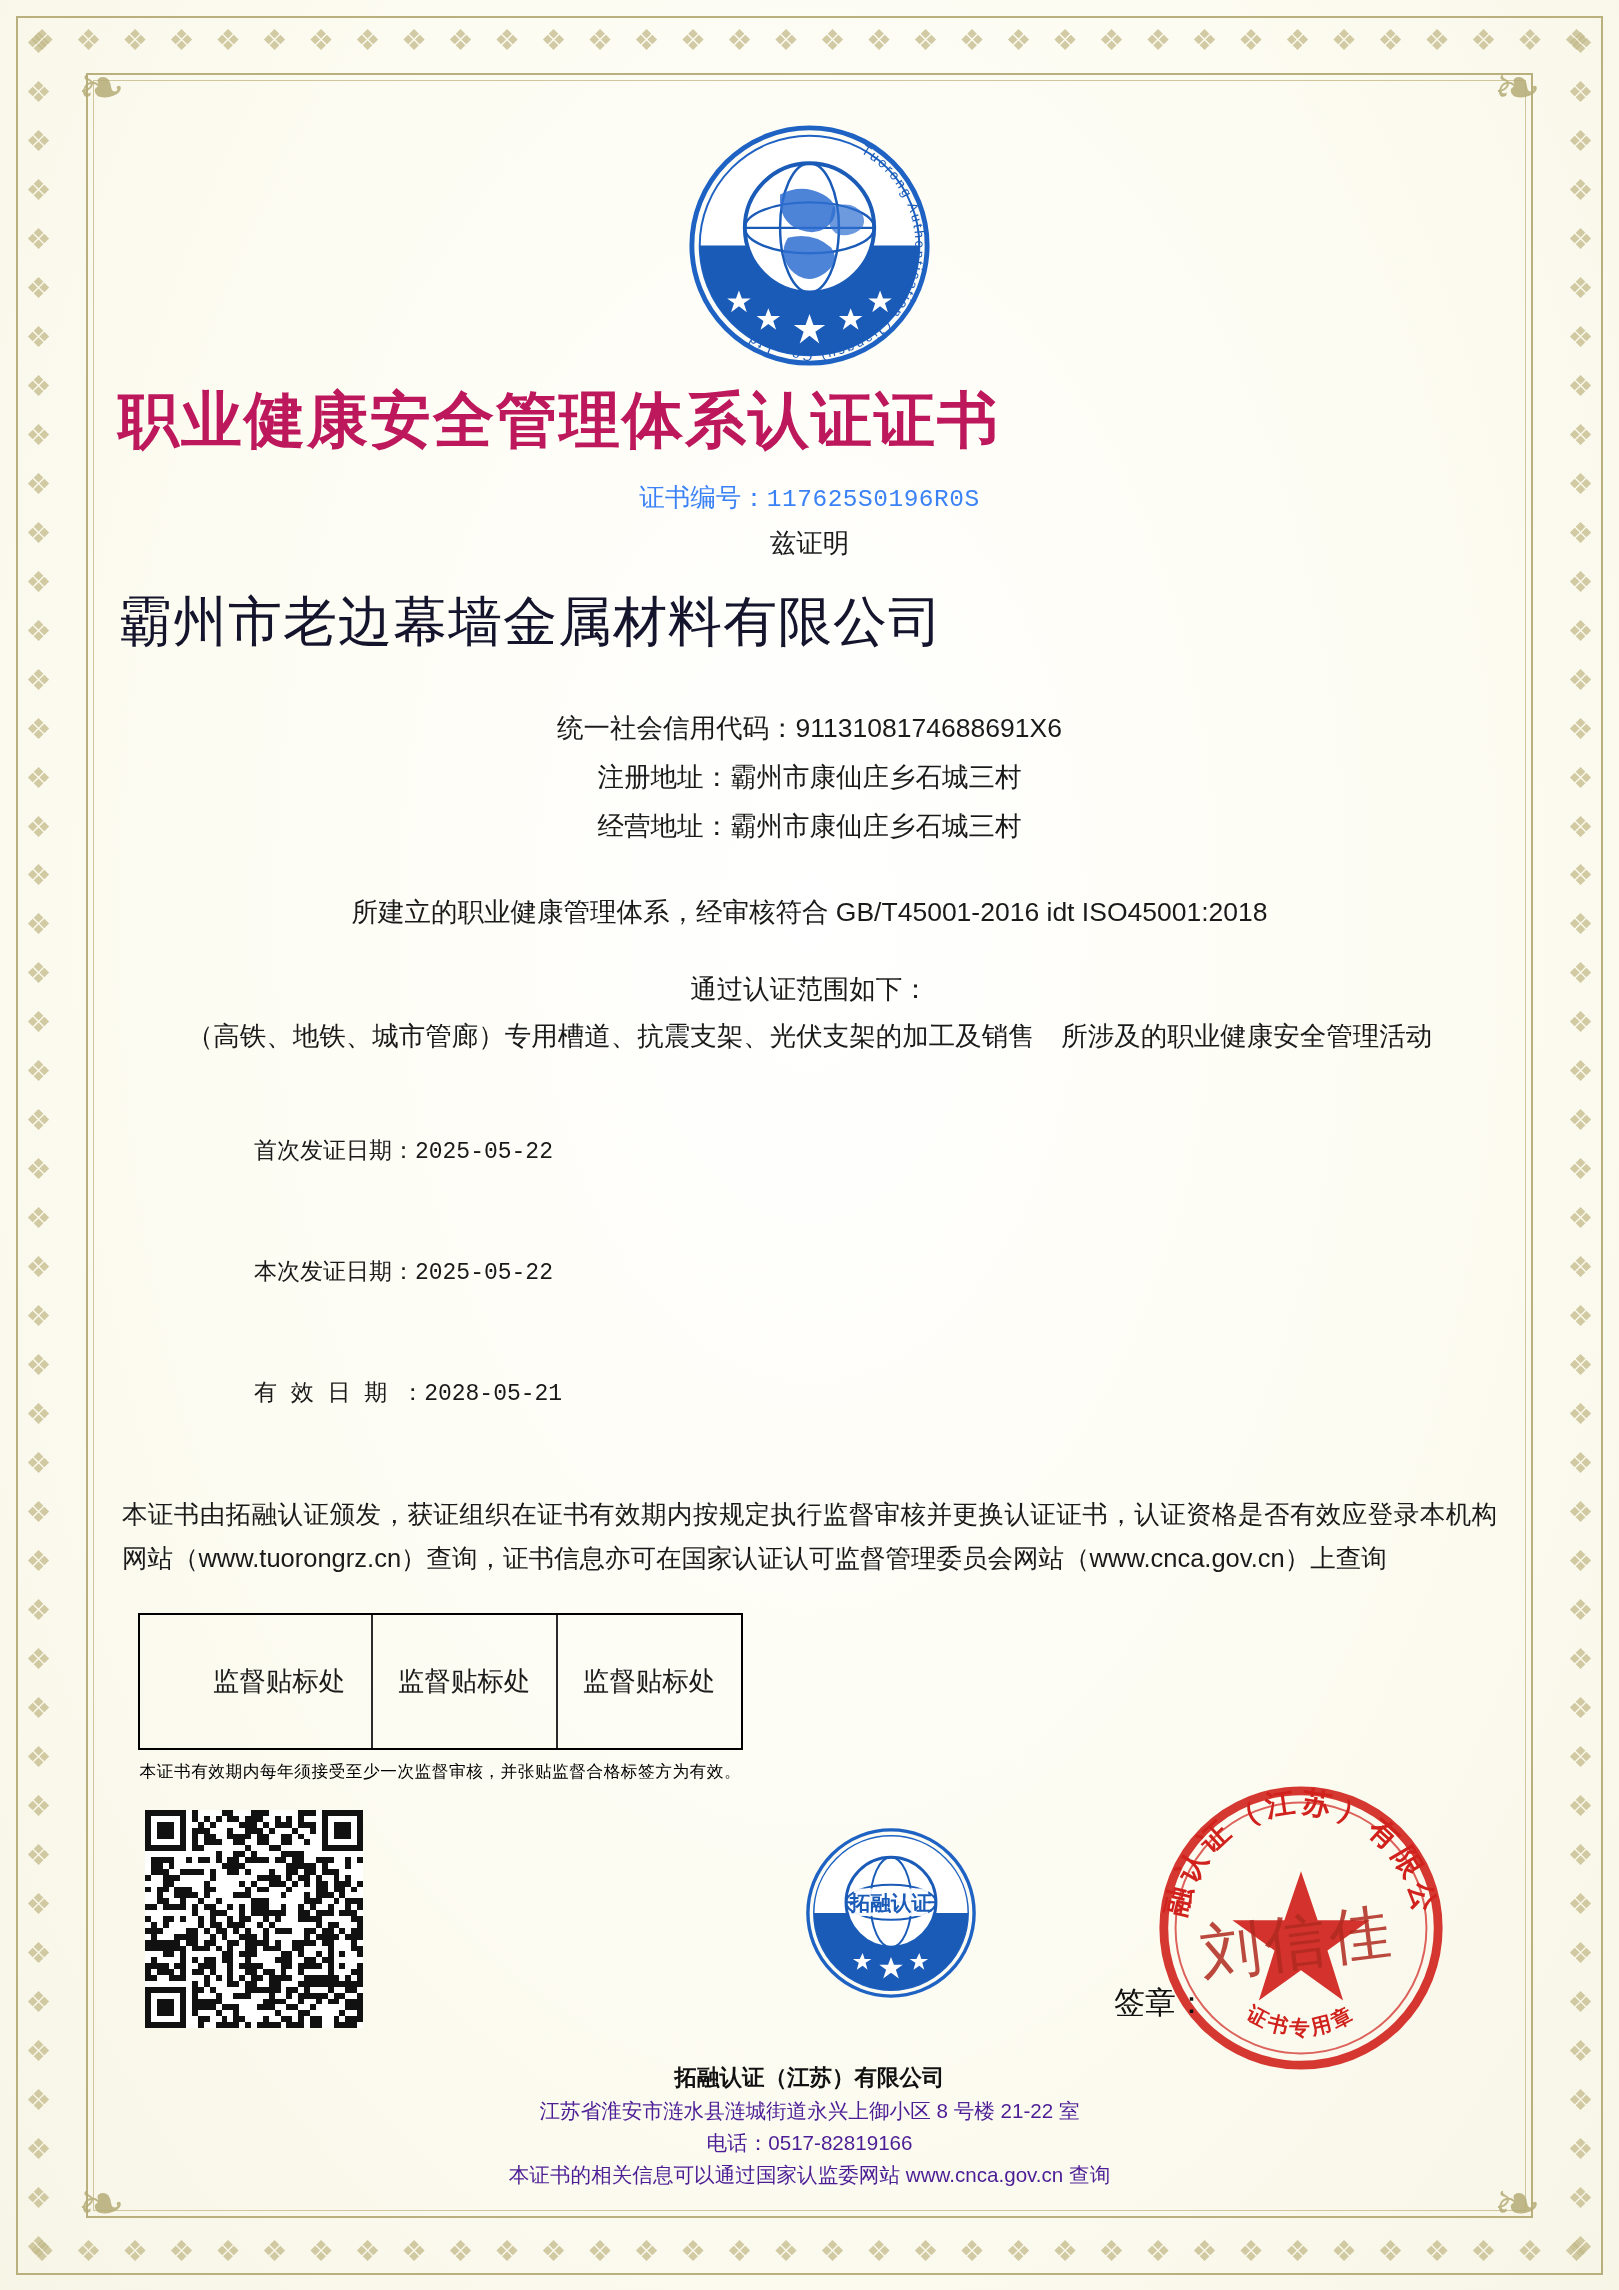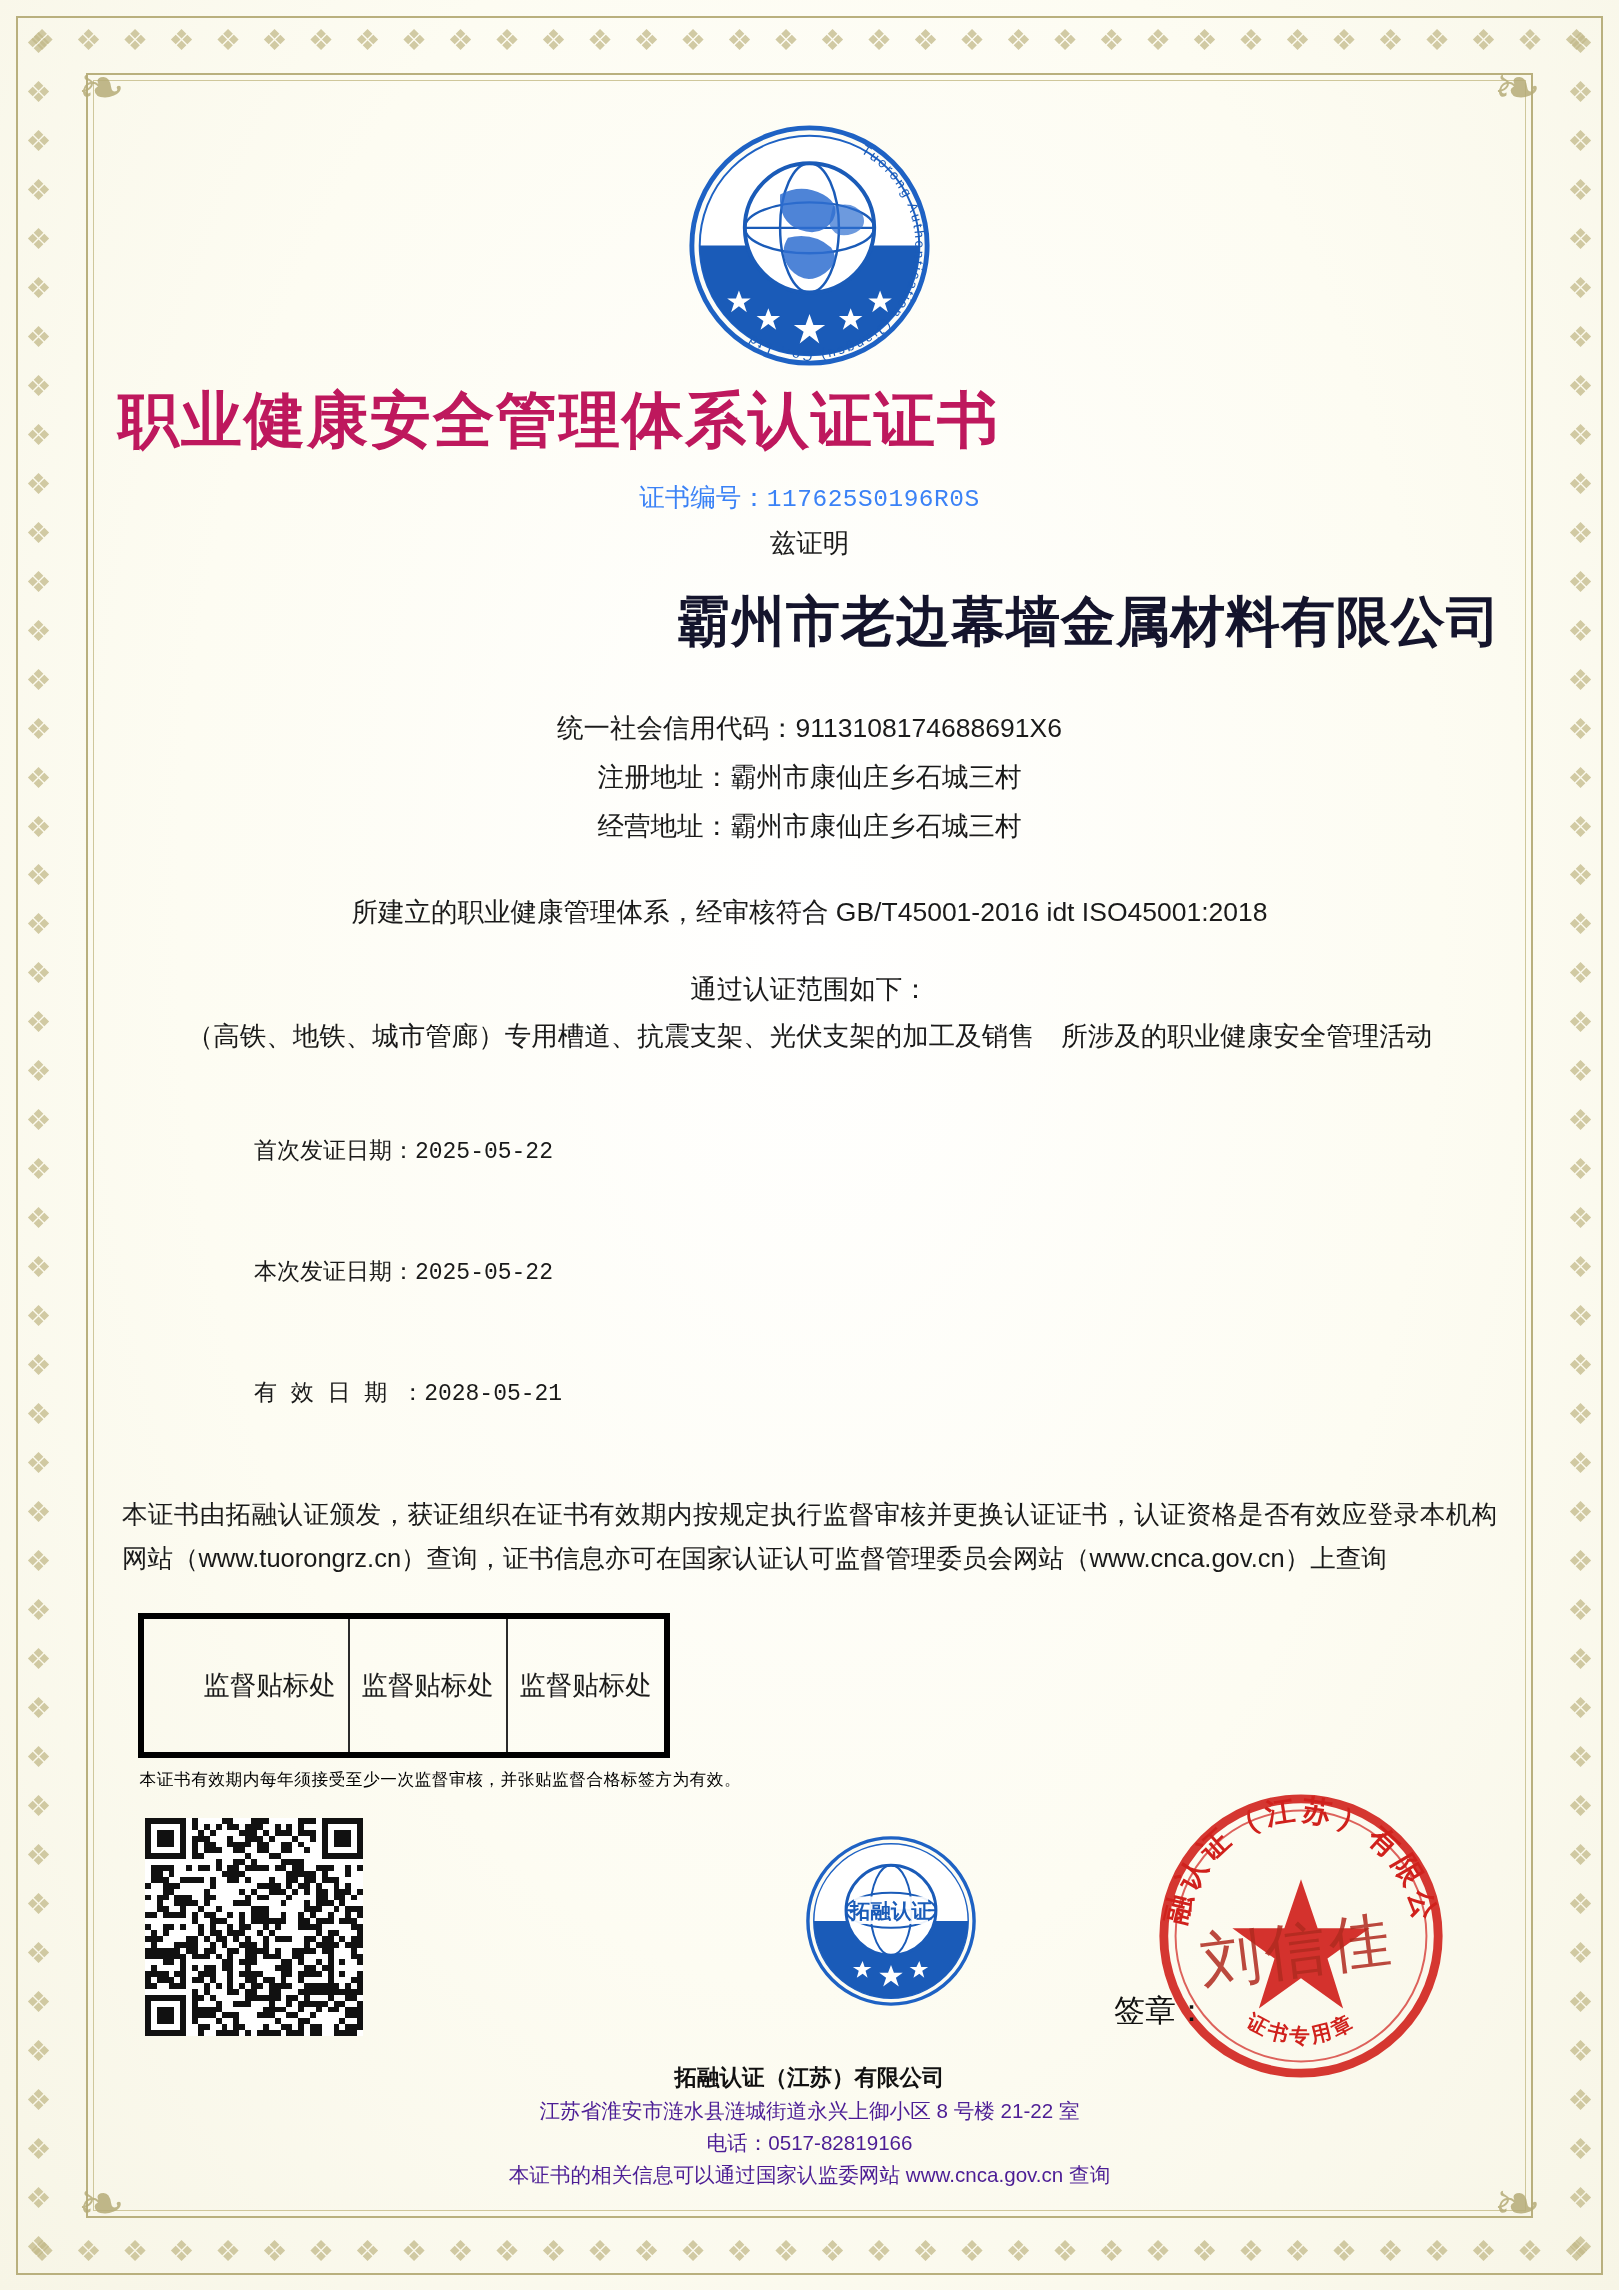--- a/index.html
+++ b/index.html
@@ -120,23 +120,23 @@
     letter-spacing: 0.5px;
   }
   .hereby {
     margin-top: 9.8px;
     text-align: center;
     font-size: 26.5px;
   }
 
   .company {
     margin-top: 25.5px;
-    text-align: right;
+    text-align: left;
     font-family: "Liberation Serif", "DejaVu Serif", serif;
-    font-weight: bold;
+    font-weight: normal;
     font-size: 54px;
     letter-spacing: 1px;
     color: #14142c;
   }
 
   .id-block {
     margin-top: 45px;
     text-align: center;
     font-size: 26.5px;
     line-height: 1.85;
@@ -175,22 +175,22 @@
     font-size: 25.5px;
     line-height: 1.7;
     text-align: justify;
     padding: 0 3.9px;
   }
 
   .stamp-boxes {
     margin-top: 33px;
     margin-left: 19.6px;
     display: flex;
-    width: 532px;
-    border: 6px solid #000000;
+    width: 605px;
+    border: 2px solid #000000;
     box-sizing: border-box;
     padding-left: 48px;
   }
   .stamp-cell {
     flex: 1 1 0;
     height: 133px;
     display: flex;
     align-items: center;
     justify-content: center;
     font-size: 26.5px;

